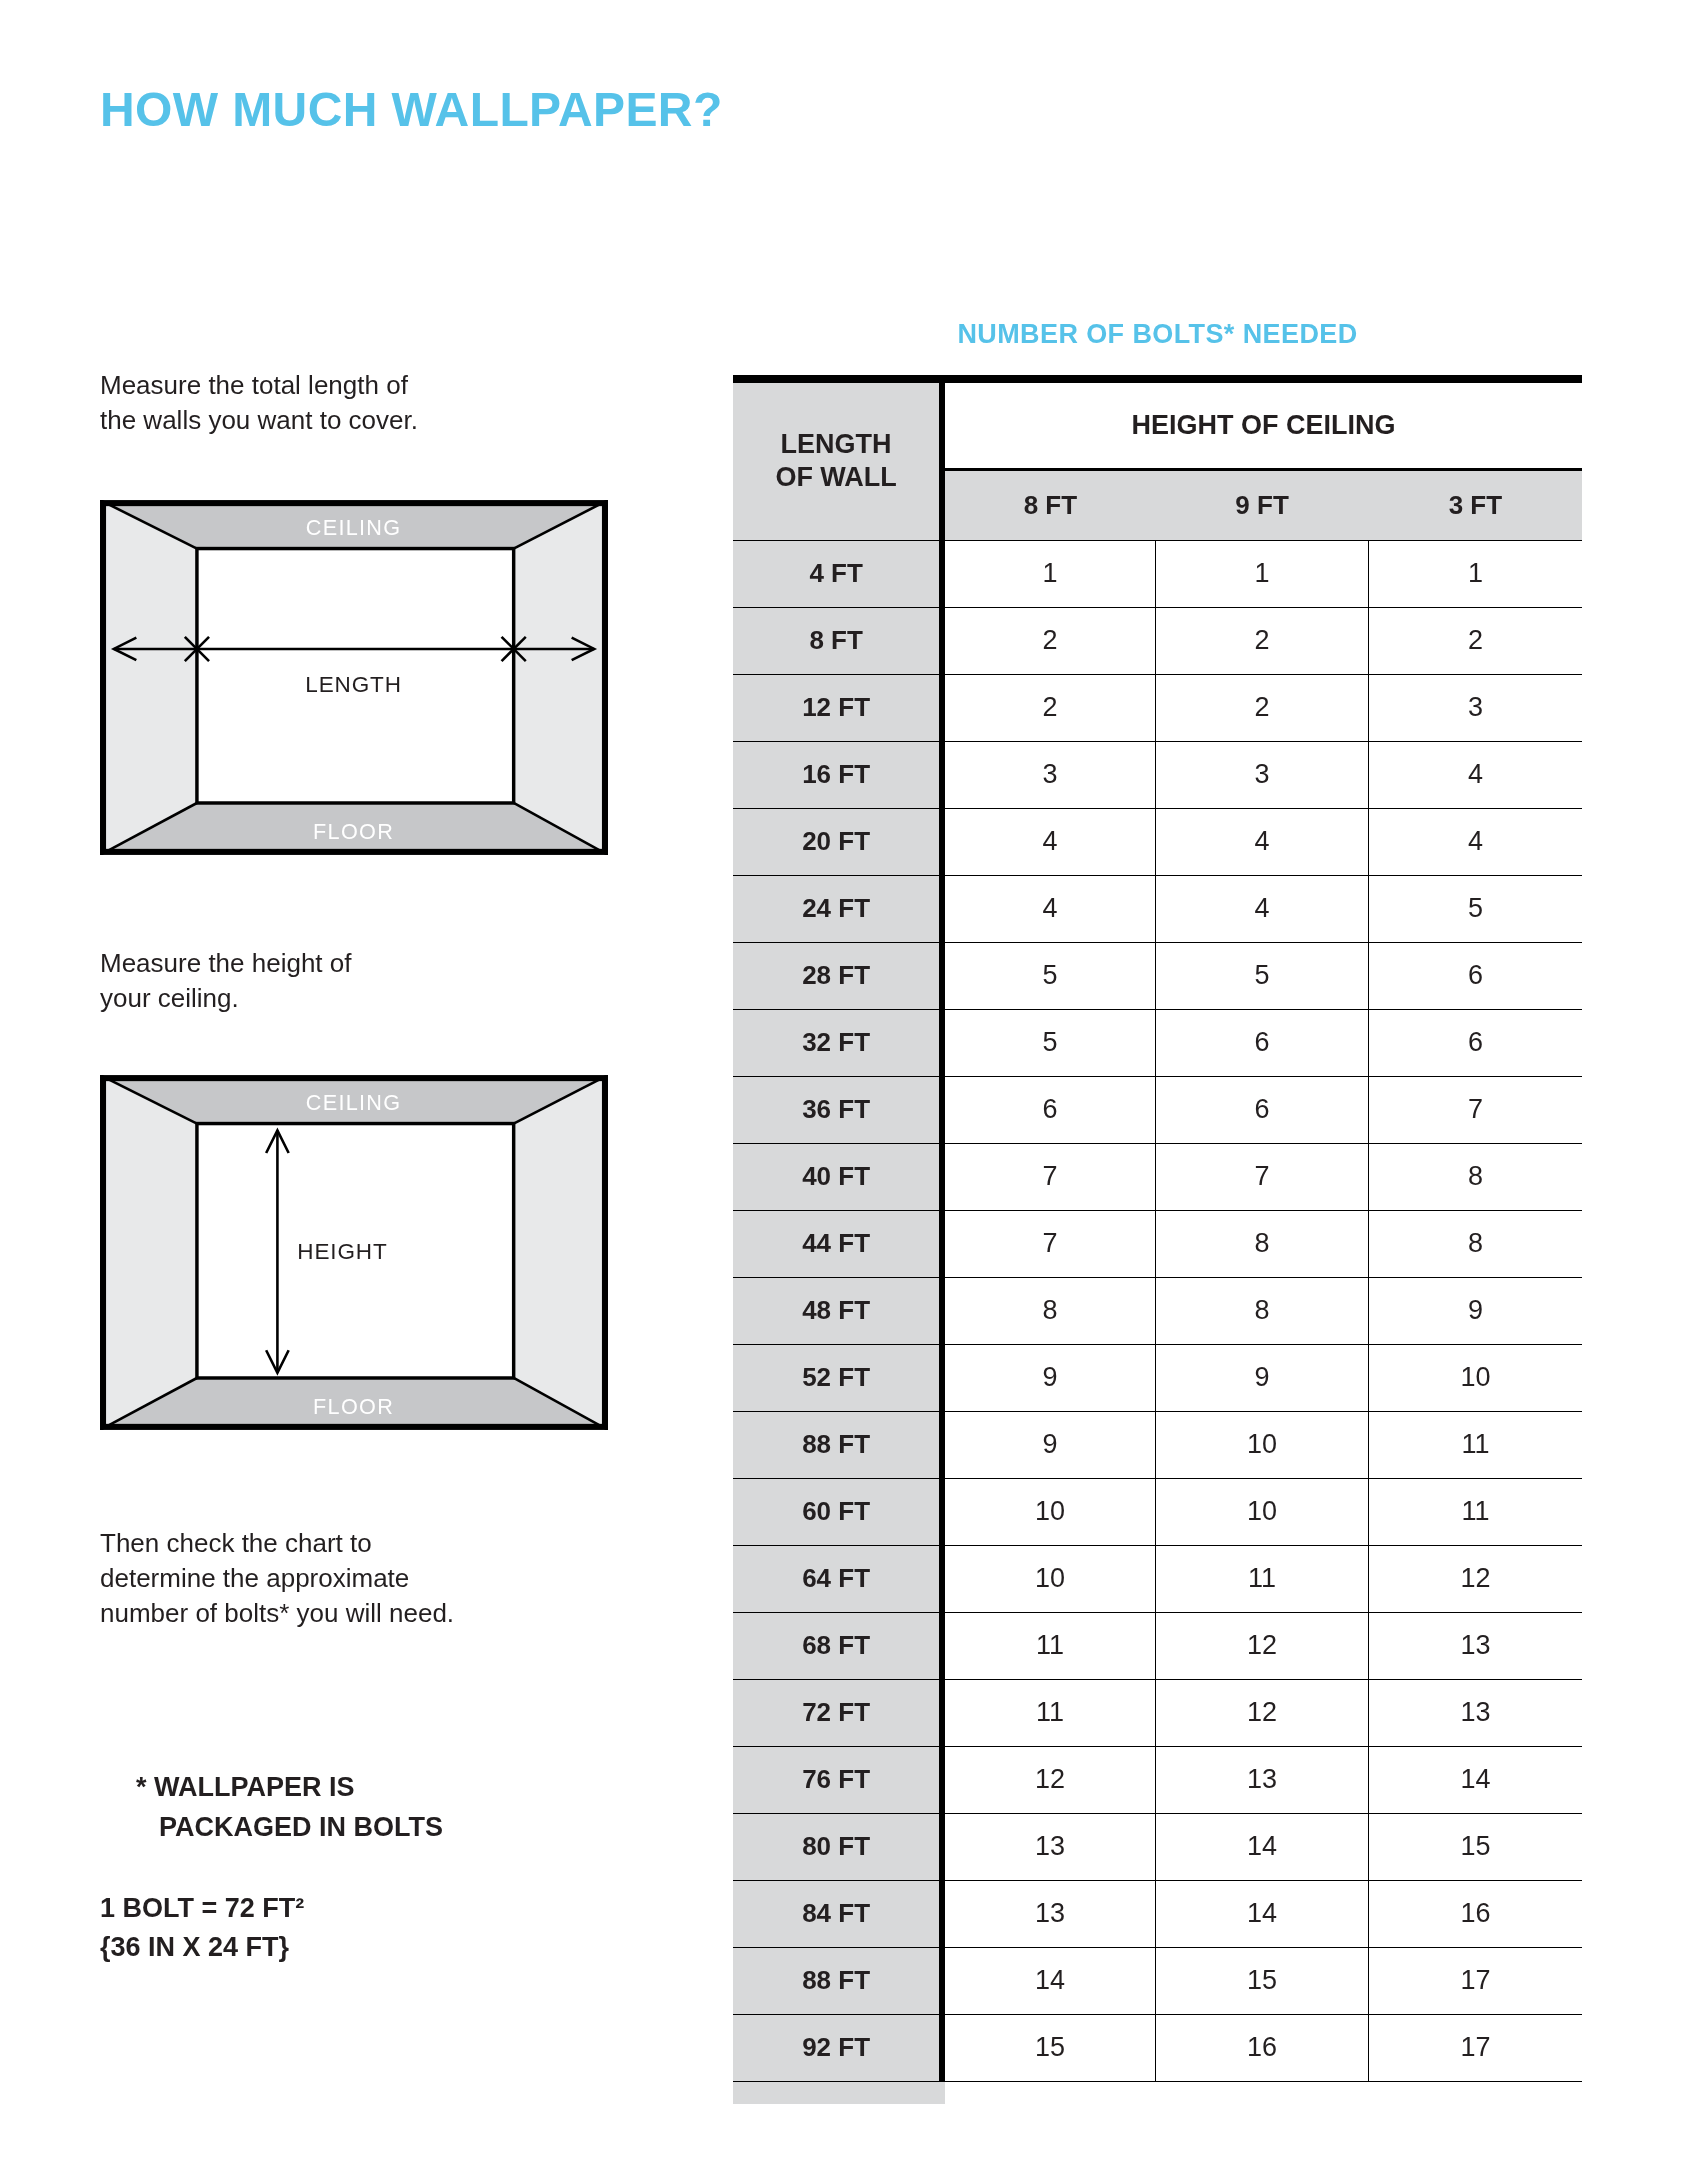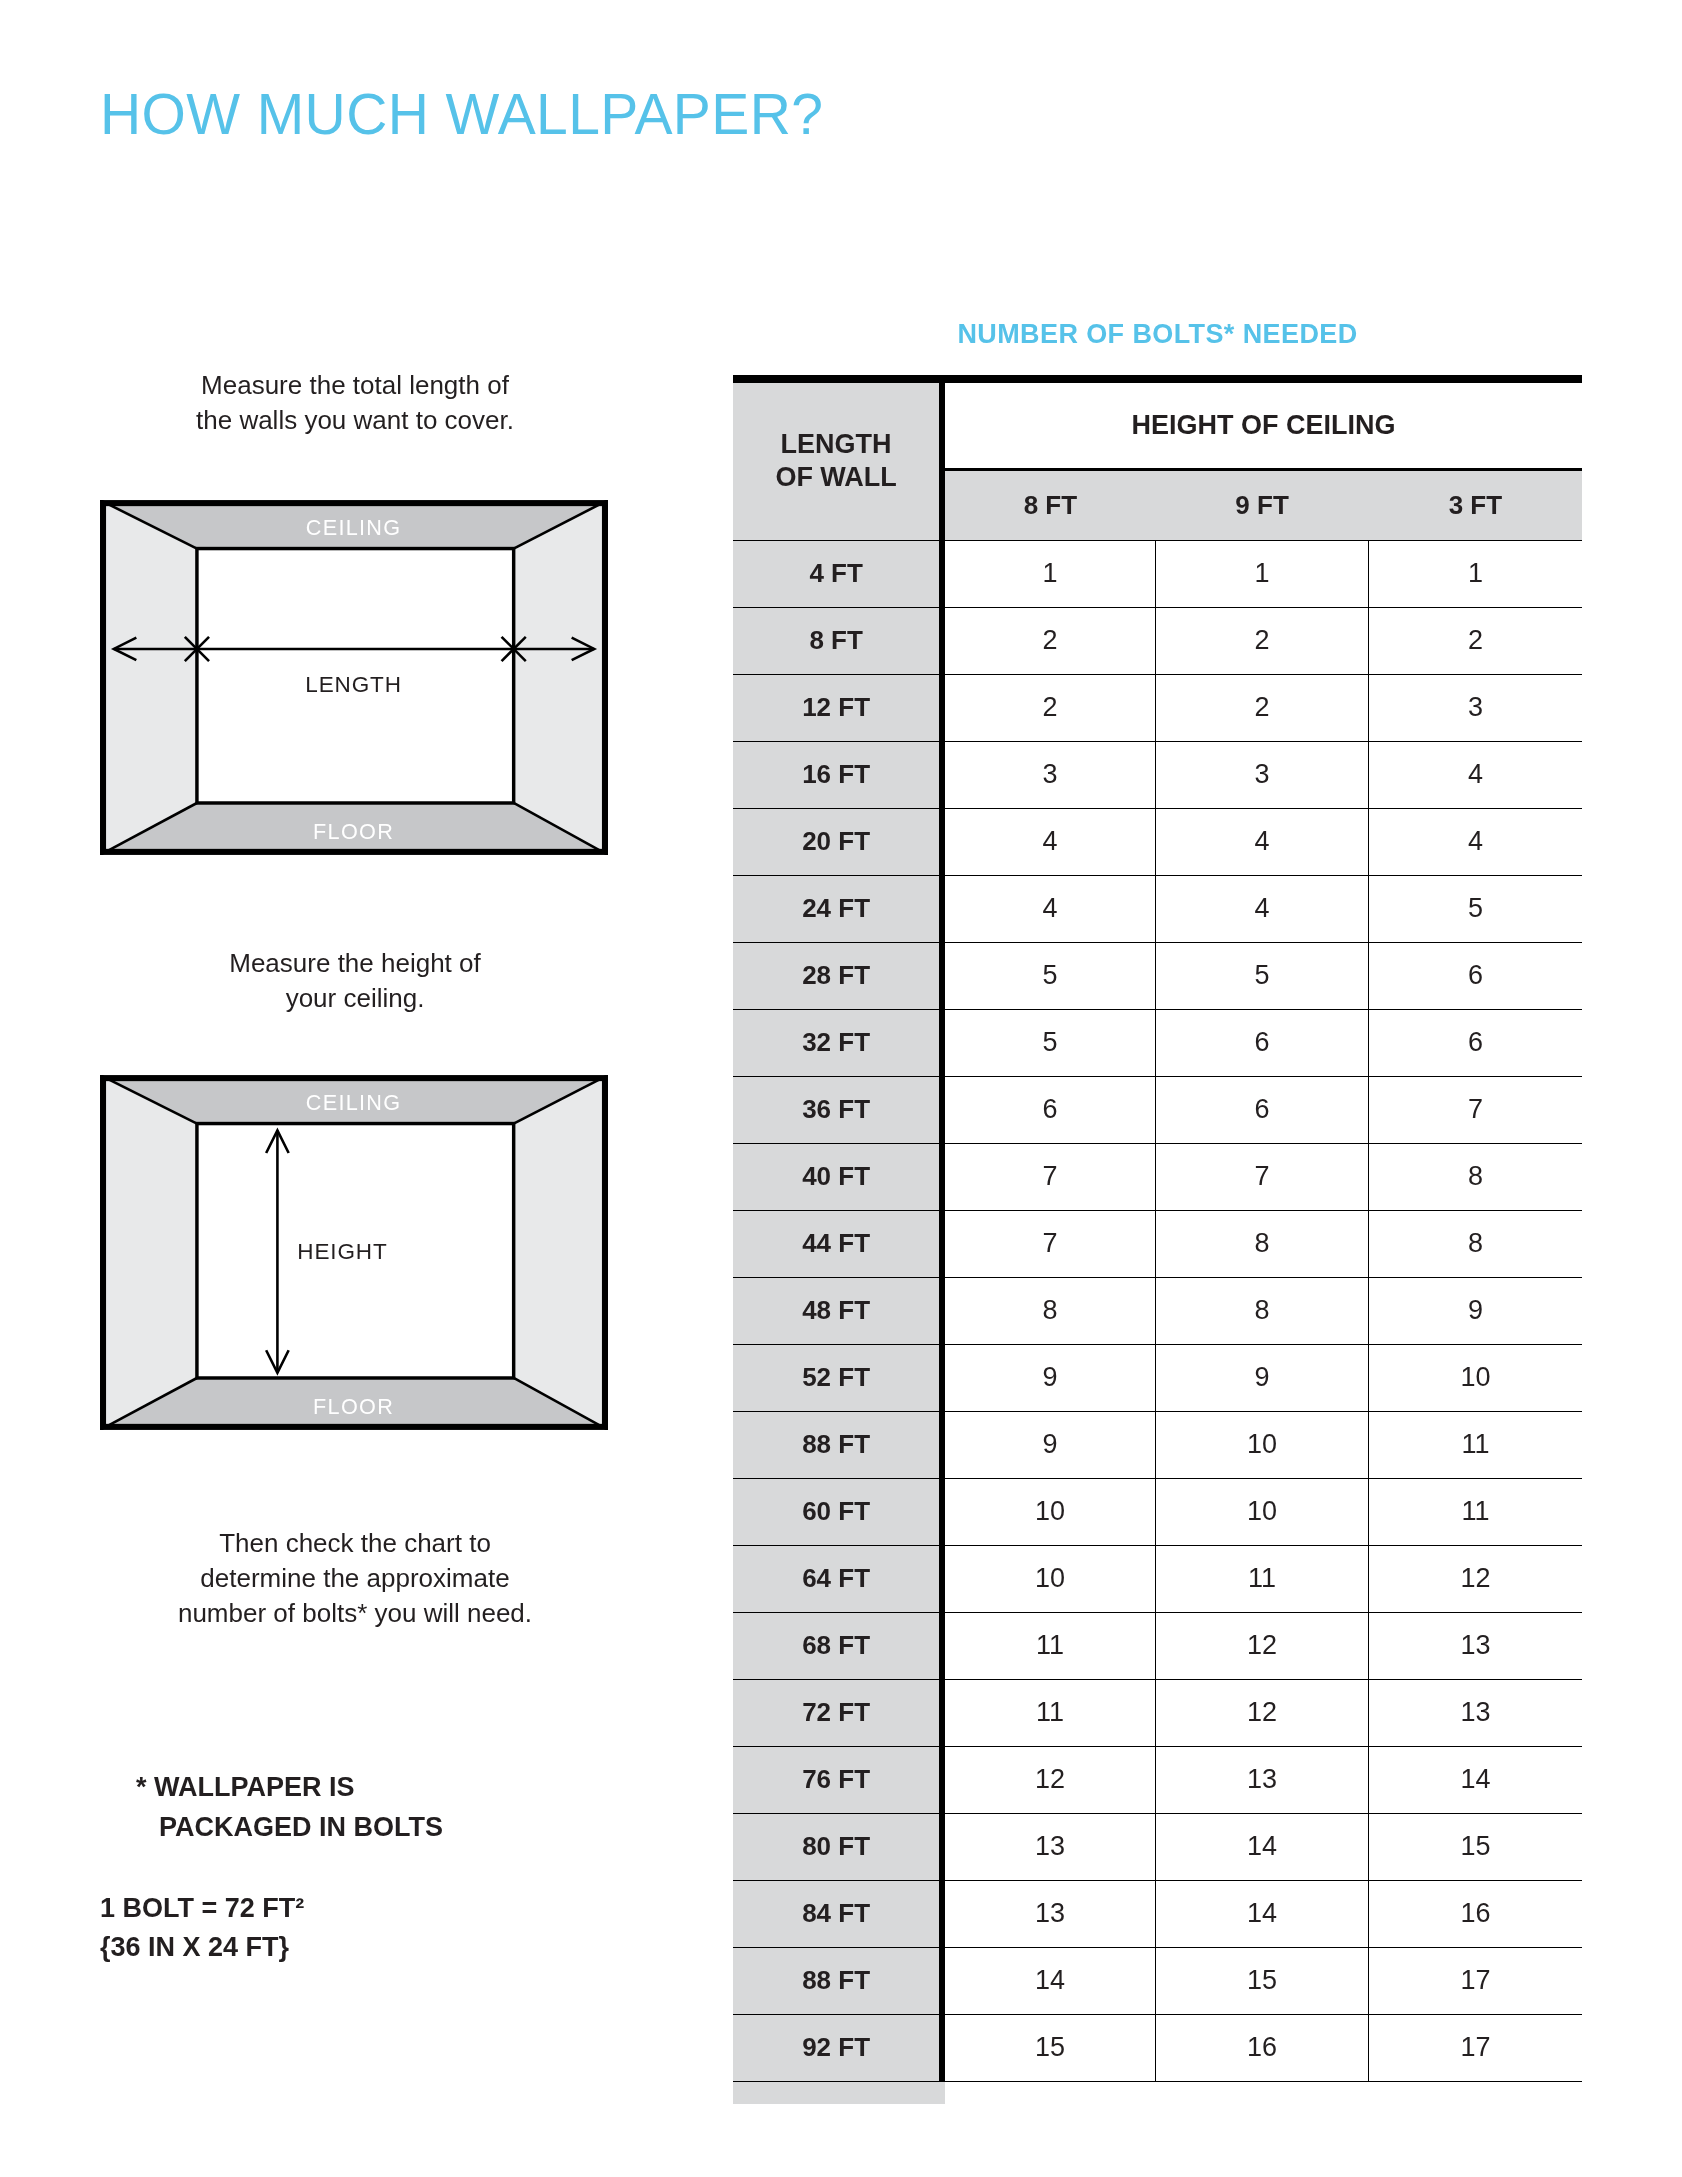--- a/index.html
+++ b/index.html
@@ -1,29 +1,29 @@
 <!DOCTYPE html>
 <html style="--accent: #56C2E9;font-size:14px"><head>
 <meta charset="utf-8">
 <style>
   :root { --accent:#56C2E9; --ink:#231f20; --gray:#d8d9da; --dk-gray:#c6c7c9; --lt-gray:#e8e9ea; }
   * { margin:0; padding:0; box-sizing:border-box; }
   html,body { background:#ffffff; }
   body { font-family:"Liberation Sans", sans-serif; color:var(--ink); }
   .page { position:relative; width:1683px; height:2177px; background:#ffffff; overflow:hidden; }
 
-  .title { position:absolute; left:100px; top:86px; font-size:57px; font-weight:normal; color:var(--accent); letter-spacing:0.4px; line-height:1; }
+  .title { position:absolute; left:100px; top:86px; font-size:48px; font-weight:bold; color:var(--accent); letter-spacing:0.4px; line-height:1; }
 
   .left-col  { position:absolute; left:100px; top:318px; width:510px; }
   .right-col { position:absolute; left:733px; top:318px; width:849px; }
 
   .section-heading { font-size:27px; font-weight:bold; color:var(--accent); letter-spacing:0.4px; line-height:33px; }
   .right-col .section-heading { text-align:center; }
 
-  .step { font-size:26px; line-height:35px; white-space:pre-line; color:var(--ink);text-align:center; }
+  .step { font-size:26px; line-height:35px; white-space:pre-line; color:var(--ink); }
   .step-1 { margin-top:50px; }
   .step-2 { margin-top:62px; }
   .step-3 { margin-top:67px; }
 
   .diagram { width:508px; height:384px; }
   .diagram-1 { margin-top:62px; }
   .diagram-2 { margin-top:59px; }
   .diagram svg { display:block; }
   svg text { font-family:"Liberation Sans", sans-serif; }
 

